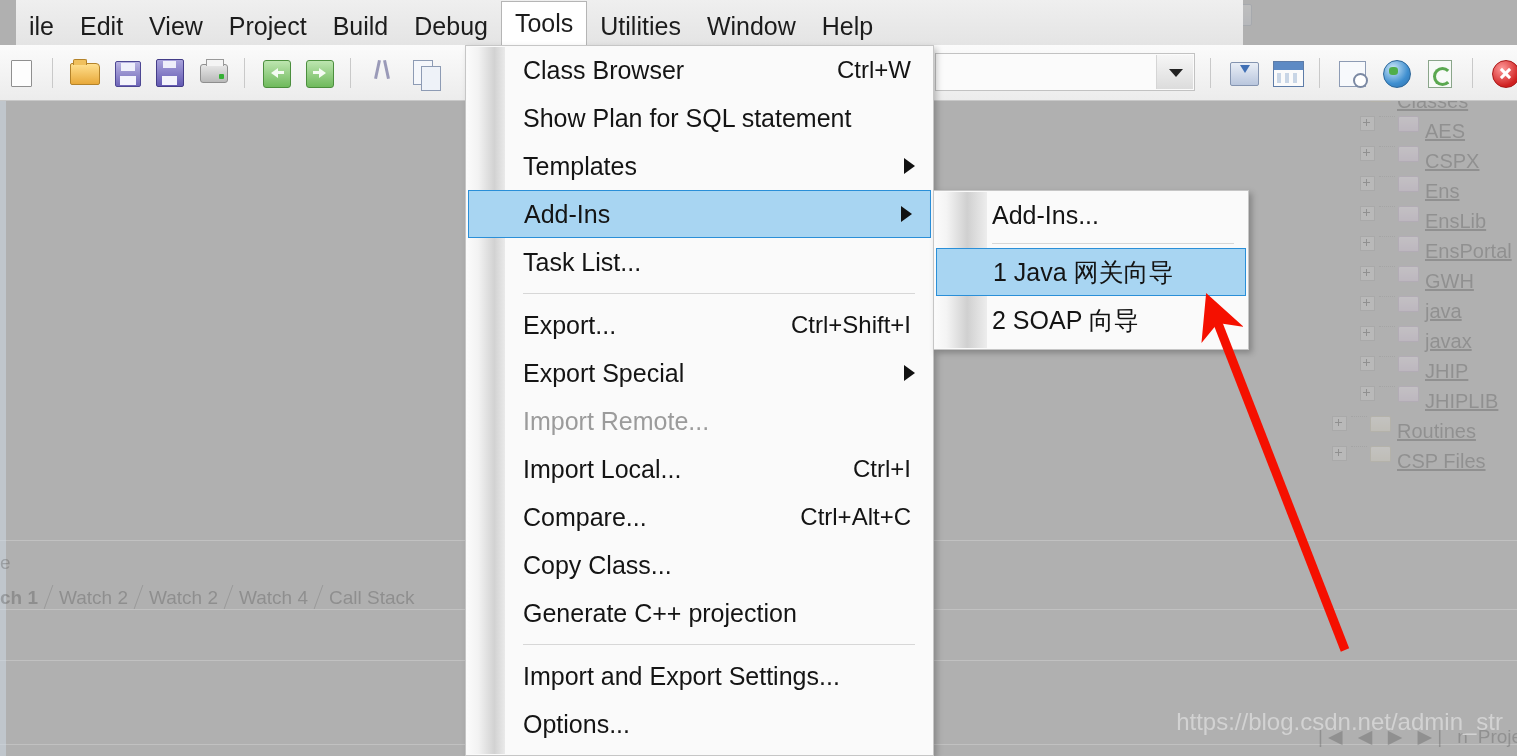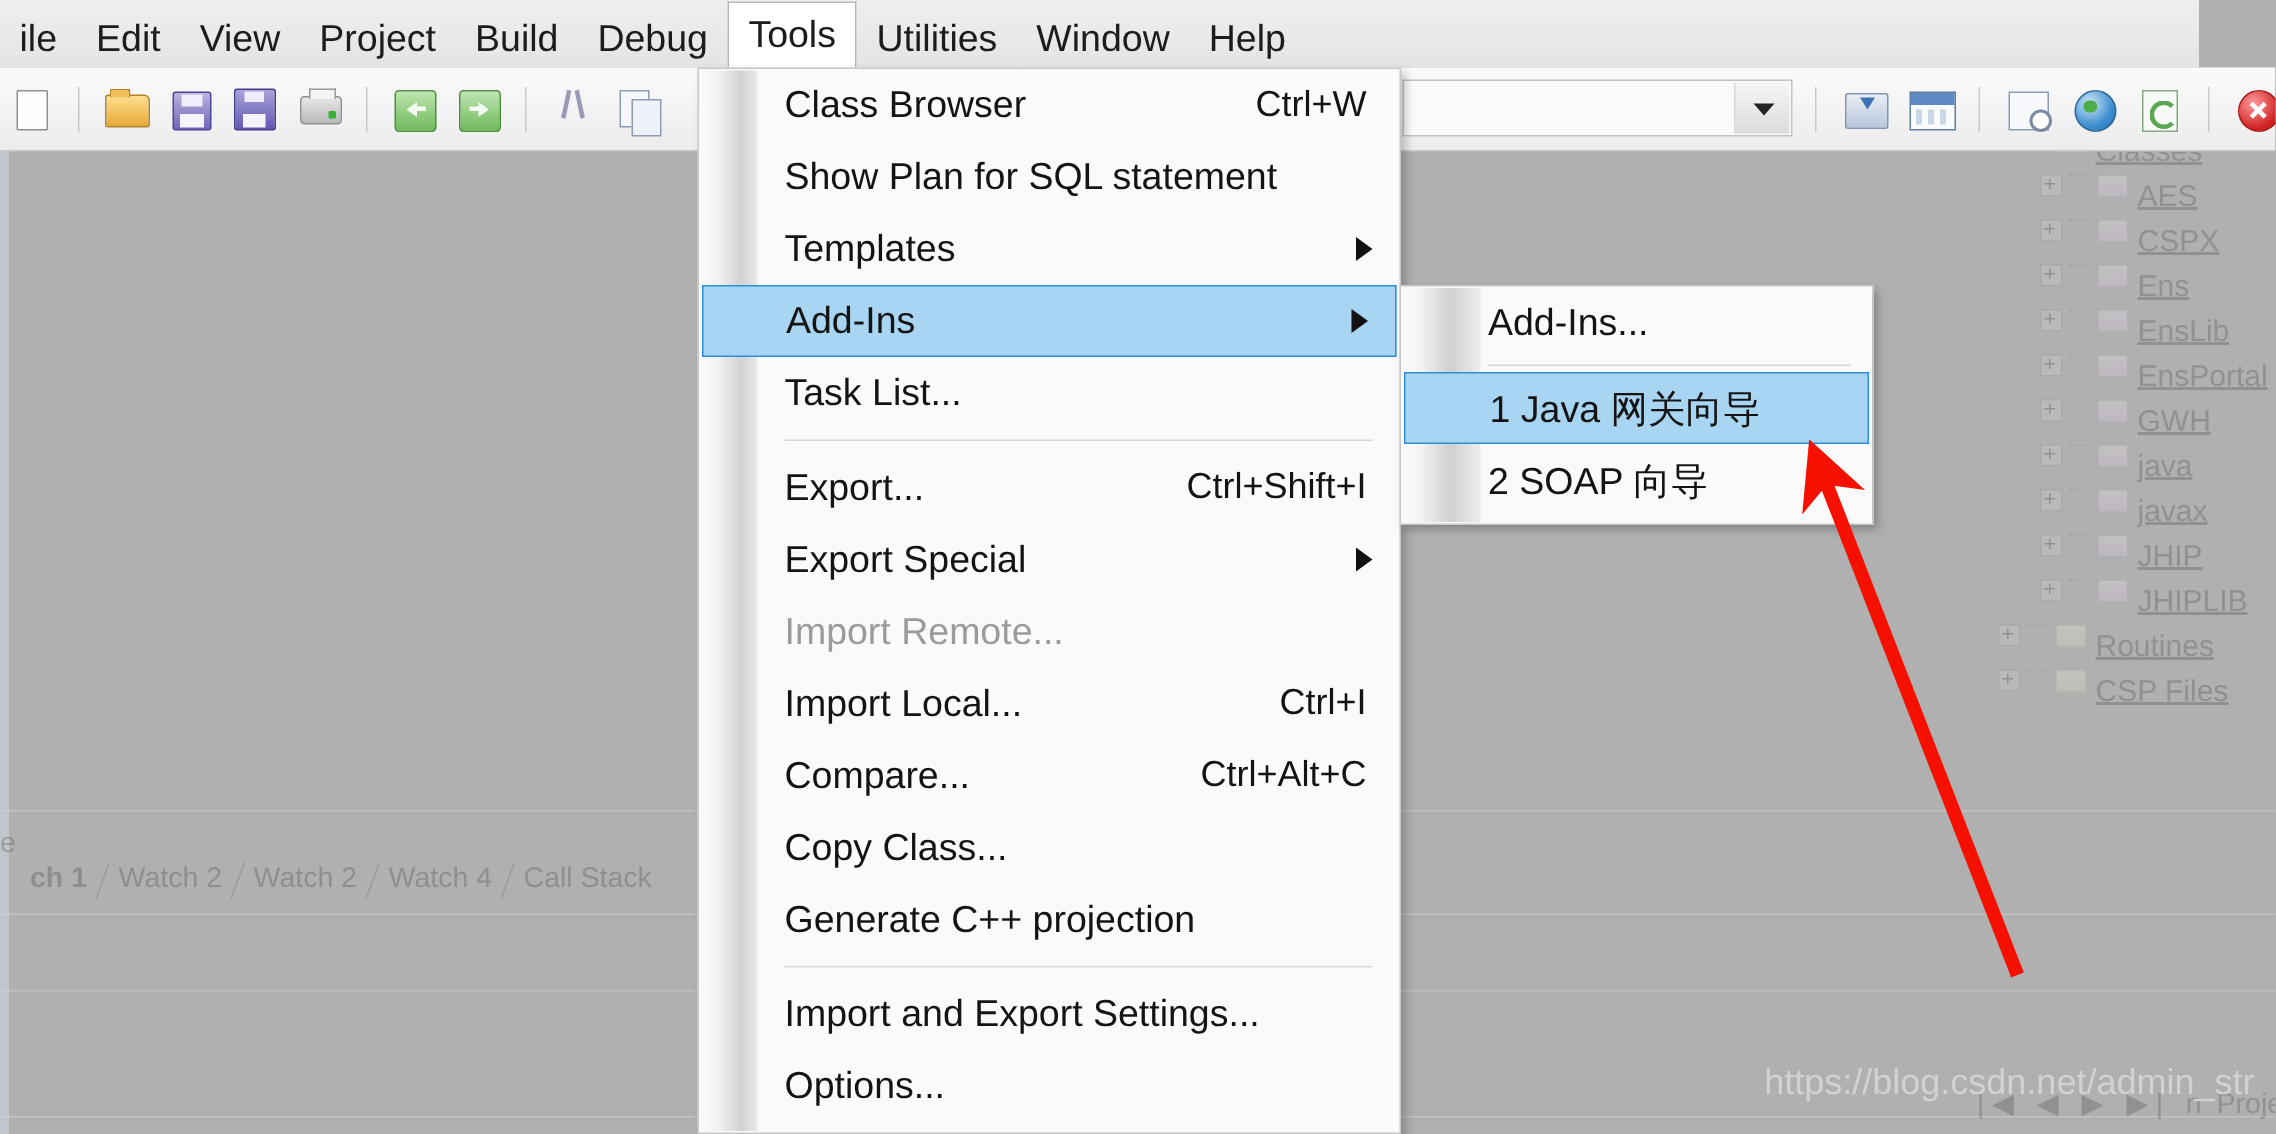--- a/index.html
+++ b/index.html
@@ -27,28 +27,28 @@
   #bg-tree .dots{width:16px;border-top:1px dotted #8d8d8d;margin-right:3px;flex:none;}
   #bg-tree .fold{width:19px;height:14px;margin-right:6px;flex:none;border-radius:2px 2px 1px 1px;
     background:linear-gradient(#f0e6f2,#dcc9e2);border:1px solid #b9a6c2;}
   #bg-tree .fold.plain{background:linear-gradient(#f2efe6,#e2dcc8);border-color:#c0b89d;}
   #bg-tree .lvl1{padding-left:14px;}
   #bg-tree .lvl2{padding-left:42px;}
   #bg-treebar{position:absolute;left:1318px;bottom:8px;width:199px;
     opacity:.3;color:#4a4a4a;font-size:19px;display:flex;align-items:center;gap:10px;white-space:nowrap;}
   #bg-treebar .nav{letter-spacing:5px;}
   #bg-tabs-bottom{position:absolute;left:0;top:575px;width:460px;height:34px;opacity:.32;
-    color:#4a4a4a;font-size:19px;display:flex;align-items:flex-start;white-space:nowrap;padding-left:20px;}
+    color:#4a4a4a;font-size:19px;display:flex;align-items:flex-end;white-space:nowrap;}
   #bg-tabs-bottom .tb{padding:0 10px;position:relative;}
   #bg-tabs-bottom .tb.first{font-weight:bold;padding-left:0;}
   #bg-tabs-bottom .sep{width:0;height:0;border-left:1px solid #6a6a6a;height:24px;transform:skewX(-20deg);}
   #bg-lefttext{position:absolute;left:0;top:552px;opacity:.3;color:#4a4a4a;font-size:19px;}
   #bg-leftstrip{position:absolute;left:0;top:100px;width:6px;bottom:0;background:#cfdbe8;opacity:.5;}
   
-  #menubar{position:absolute;left:0;top:0;width:1466px;height:45px;
+  #menubar{position:absolute;left:16px;top:0;width:1227px;height:45px;
     background:linear-gradient(#efefef,#e4e4e4);}
   #menubar .mrow{display:flex;align-items:flex-end;height:45px;}
   .menu-item{font-size:25px;color:#1c1c1c;padding:0 13px;height:38px;line-height:38px;
     white-space:nowrap;}
   .menu-item.active{background:#ffffff;border:1px solid #b5b5b5;border-bottom:none;
     height:44px;line-height:42px;box-sizing:border-box;position:relative;z-index:30;}
   #toolbar{position:absolute;left:0;top:45px;width:1517px;height:55px;
     background:linear-gradient(#fbfbfb,#ececec);border-bottom:1px solid #c8c8c8;}
   .tb-icons{display:flex;align-items:center;height:55px;padding-left:4px;gap:9px;}
   .ticon{width:34px;height:34px;position:relative;flex:none;}

